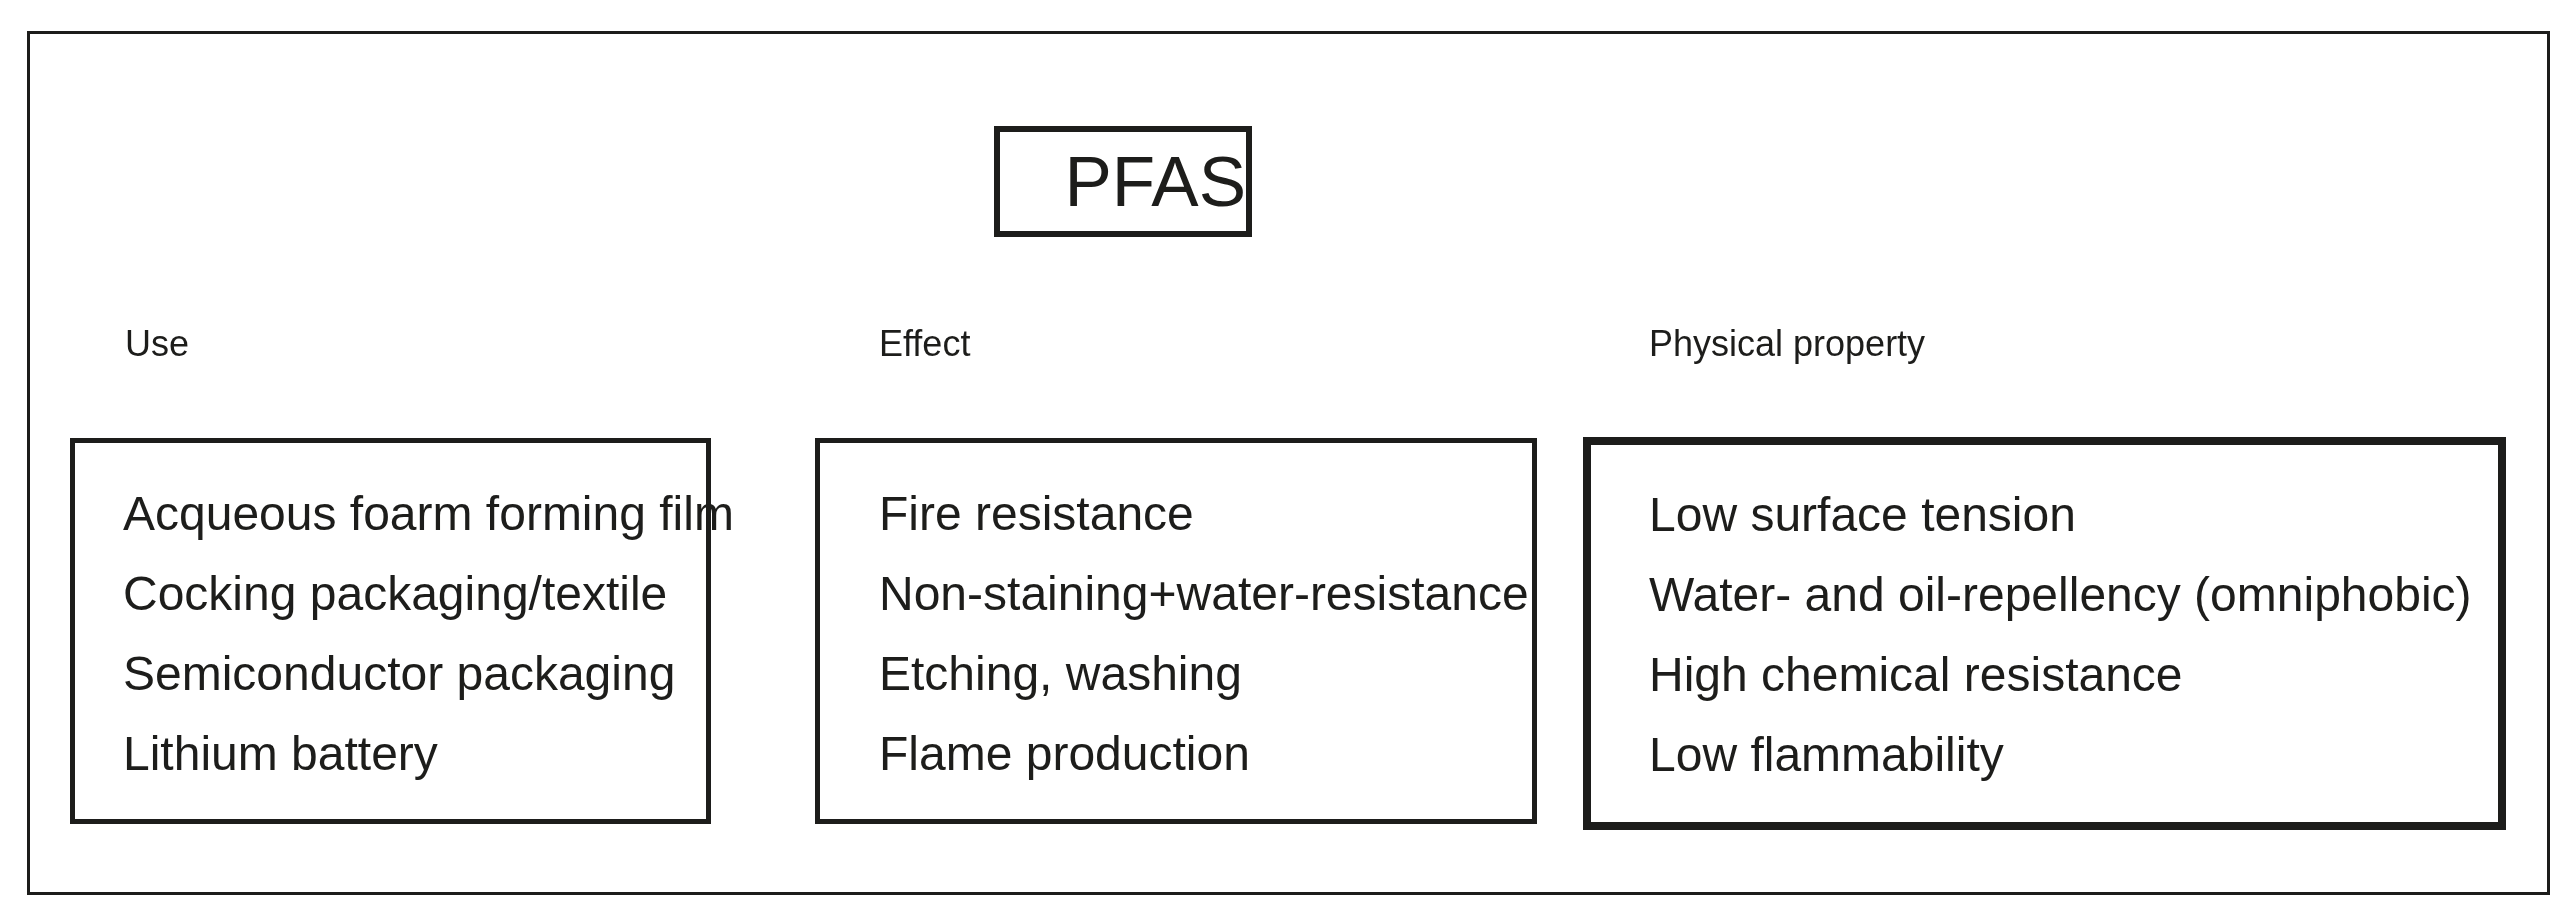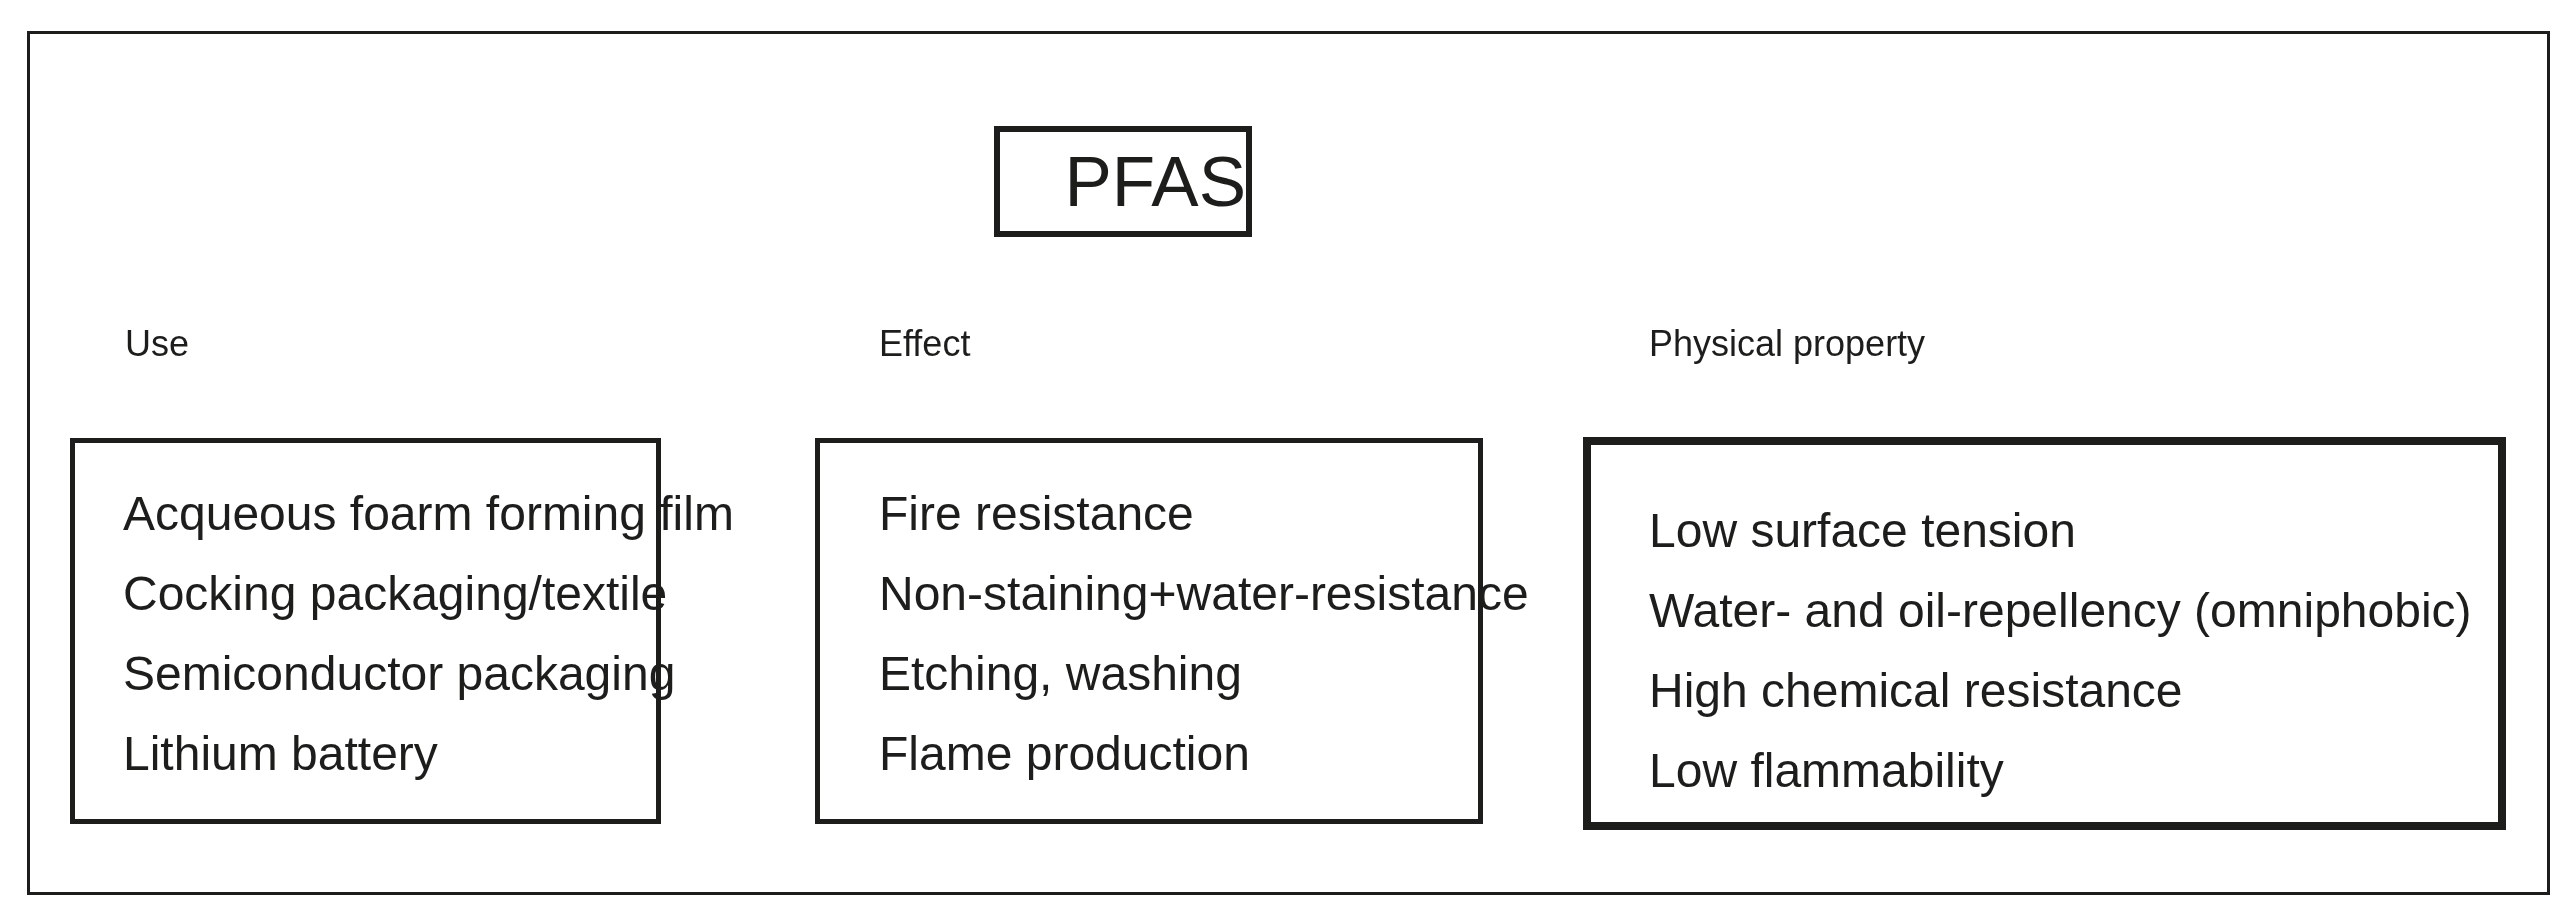--- a/index.html
+++ b/index.html
@@ -54,38 +54,38 @@
   .label-prop { left: 1649px; }
   .item-box {
     position: absolute;
     box-sizing: border-box;
     border: 5.5px solid #1d1d1b;
     background: #ffffff;
   }
   .box-use {
     left: 70px;
     top: 438px;
-    width: 591px;
+    width: 641px;
     height: 386px;
   }
   .box-effect {
     left: 815px;
     top: 438px;
-    width: 668px;
+    width: 722px;
     height: 386px;
   }
   .box-prop {
     left: 1583px;
     top: 437px;
     width: 923px;
     height: 393px;
     border-width: 8.2px;
   }
   .items { padding-top: 30px; }
-  .box-prop .items { padding-top: 45px; }
+  .box-prop .items { padding-top: 29px; }
   .item {
     height: 80px;
     display: flex;
     align-items: center;
     font-size: 48px;
     white-space: nowrap;
   }
   .box-use .item { padding-left: 48px; }
   .box-effect .item { padding-left: 59px; }
   .box-prop .item { padding-left: 58px; }

